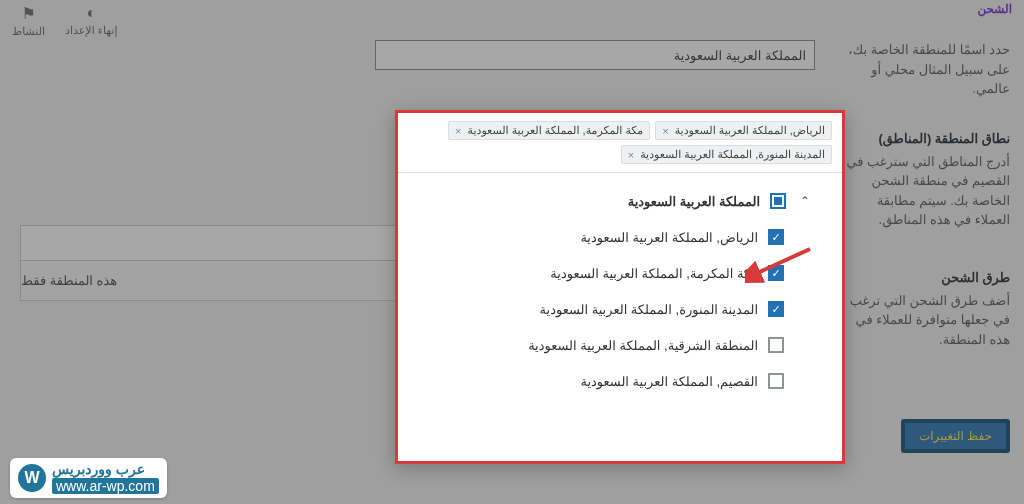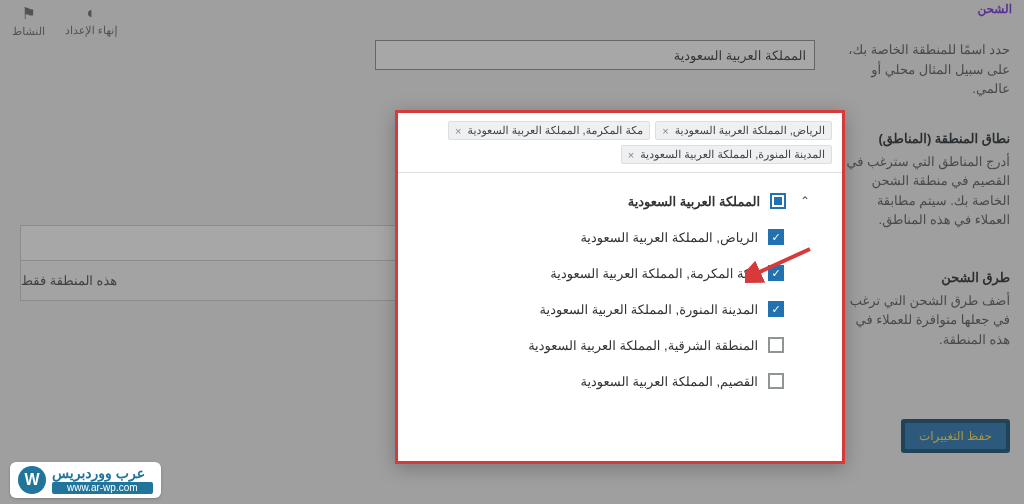--- a/index.html
+++ b/index.html
@@ -33,21 +33,21 @@
 .cb { width: 16px; height: 16px; border: 2px solid #2271b1; display: inline-flex; align-items: center; justify-content: center; font-size: 11px; color: #fff; }
 .cb.checked { background: #2271b1; }
 .cb.indet { background: #fff; }
 .cb.indet::after { content: ""; width: 8px; height: 8px; background: #2271b1; }
 .cb.empty { border-color: #8f9494; }
 .arrow { position: absolute; top: 245px; left: 745px; z-index: 12; pointer-events: none; }
 .logo-badge { position: absolute; bottom: 6px; left: 10px; z-index: 20; background: #fff; border-radius: 6px; padding: 4px 8px; display: flex; align-items: center; gap: 6px; direction: ltr; box-shadow: 0 1px 3px rgba(0,0,0,0.2); }
 .logo-circle { width: 28px; height: 28px; border-radius: 50%; background: #21759b; display: flex; align-items: center; justify-content: center; color: #fff; font-weight: bold; font-size: 16px; }
 .logo-text { display: flex; flex-direction: column; line-height: 1; }
 .logo-text .ar { color: #21759b; font-size: 14px; font-weight: bold; }
-.logo-text .en { background: #21759b; color: #fff; font-size: 10px; padding: 1px 15px; border-radius: 2px; margin-top: 2px; }
+.logo-text .en { background: #21759b; color: #fff; font-size: 14px; padding: 1px 4px; border-radius: 2px; margin-top: 2px; }
 </style>
 </head>
 <body>
 
 <div class="top-bar">
   <div class="top-bar-right">
     <div class="top-bar-item">
       <span class="ic">◐</span>
       <span>إنهاء الإعداد</span>
     </div>

